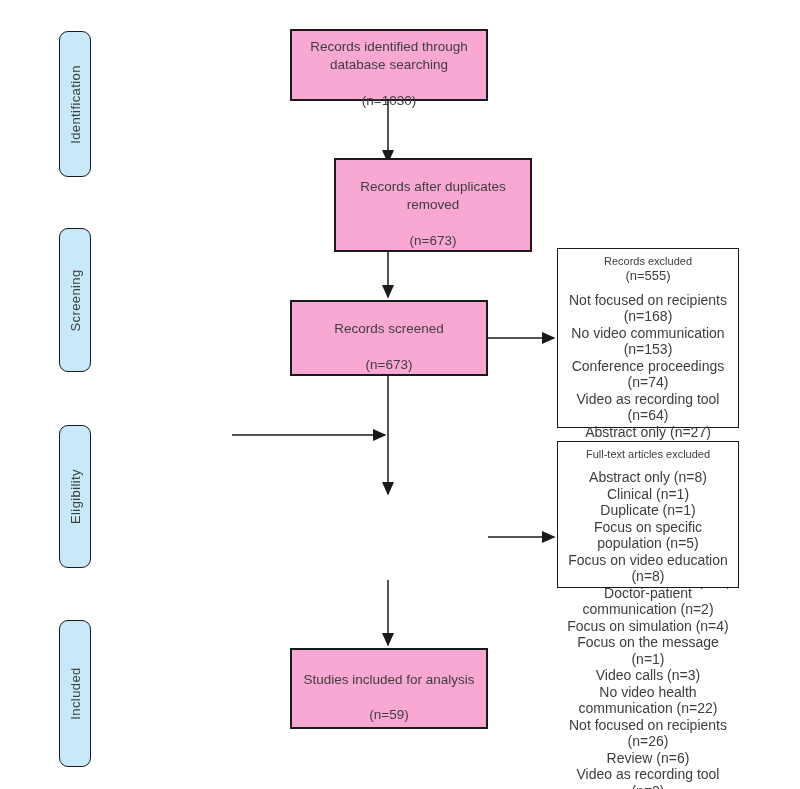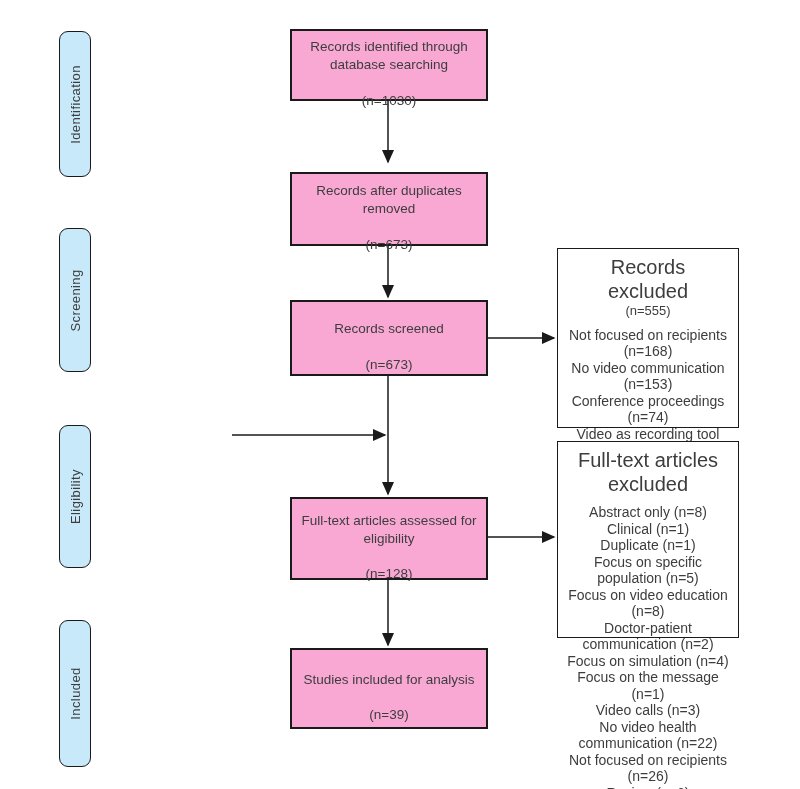--- a/index.html
+++ b/index.html
@@ -21,34 +21,34 @@
   .stage-3{top:620px;height:147px;}
 
   .fbox{
     position:absolute;box-sizing:border-box;background:#f9a8d4;border:2px solid #1a1a1a;
     display:flex;flex-direction:column;align-items:center;justify-content:center;
     text-align:center;
   }
   .fbox .txt{font-size:13.5px;line-height:1.32;max-width:180px;white-space:pre-line;}
   .main{left:290px;width:198px;}
   .box-identified{top:29px;height:72px;}
-  .box-duplicates{top:172px;height:74px;}
+  .box-duplicates{top:158px;height:94px;margin-left:44px;}
   .box-screened{top:300px;height:76px;}
   .box-fulltext{top:497px;height:83px;}
   .box-included{top:648px;height:81px;}
   .box-snowball{left:114px;top:399px;width:118px;height:74px;}
   .box-snowball .txt{font-size:11px;line-height:1.3;max-width:104px;}
 
   .ebox{
     position:absolute;left:557px;width:182px;box-sizing:border-box;background:#fff;
     border:1.5px solid #1a1a1a;text-align:center;padding:6px 4px 0 4px;
   }
   .ebox-records{top:248px;height:180px;}
-  .ebox-fulltext{top:441px;height:197px;}
-  .ebox .title{font-size:20px;line-height:1.2;max-width:150px;margin:0 auto;}
+  .ebox-fulltext{top:441px;height:147px;}
+  .ebox .title{font-size:11px;line-height:1.2;max-width:150px;margin:0 auto;}
   .ebox .count{font-size:13px;line-height:1.2;}
   .ebox .reasons{font-size:14px;line-height:1.18;white-space:pre-line;margin-top:8px;}
 </style>
 </head>
 <body>
 
 <div id="canvas">
 
   <svg class="arrows" viewBox="0 0 800 789">
     <defs>
@@ -94,31 +94,25 @@
     </div>
   </div>
 
   <div class="fbox main box-screened">
     <div class="txt">
       <span>Records screened</span><br>
       <span>(n=673)</span>
     </div>
   </div>
 
-  <div class="fbox main box-fulltext">
-    <div class="txt">
-      <span>Full-text articles assessed for eligibility</span><br>
-      <span>(n=128)</span>
-    </div>
-  </div>
 
   <div class="fbox main box-included">
     <div class="txt">
       <span>Studies included for analysis</span><br>
-      <span>(n=39)</span>
+      <span>(n=59)</span>
     </div>
   </div>
 
 
   <div class="ebox ebox-records">
     <div class="title">Records excluded</div>
     <div class="count">(n=555)</div>
     <div class="reasons">Not focused on recipients (n=168)
 No video communication (n=153)
 Conference proceedings (n=74)

